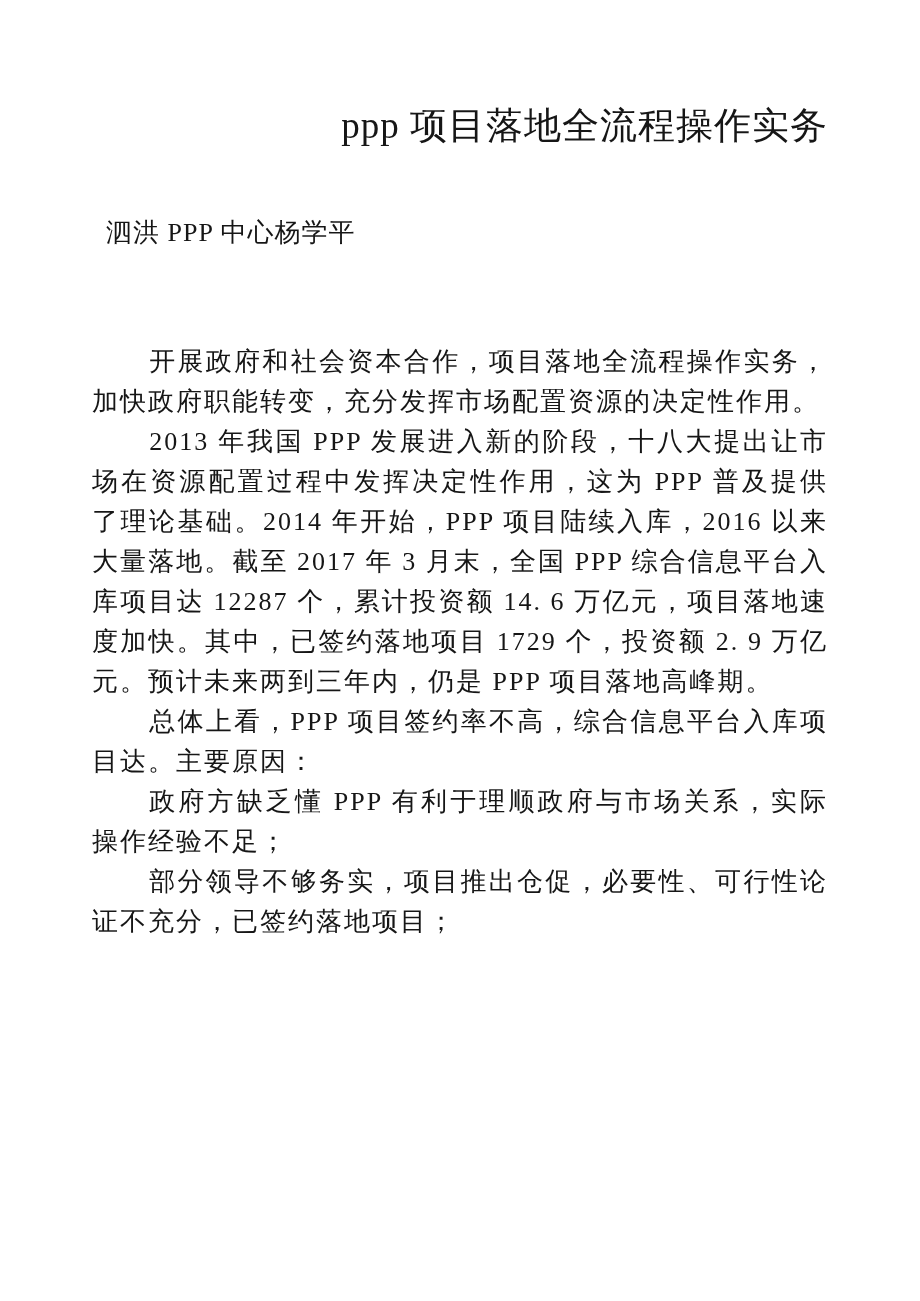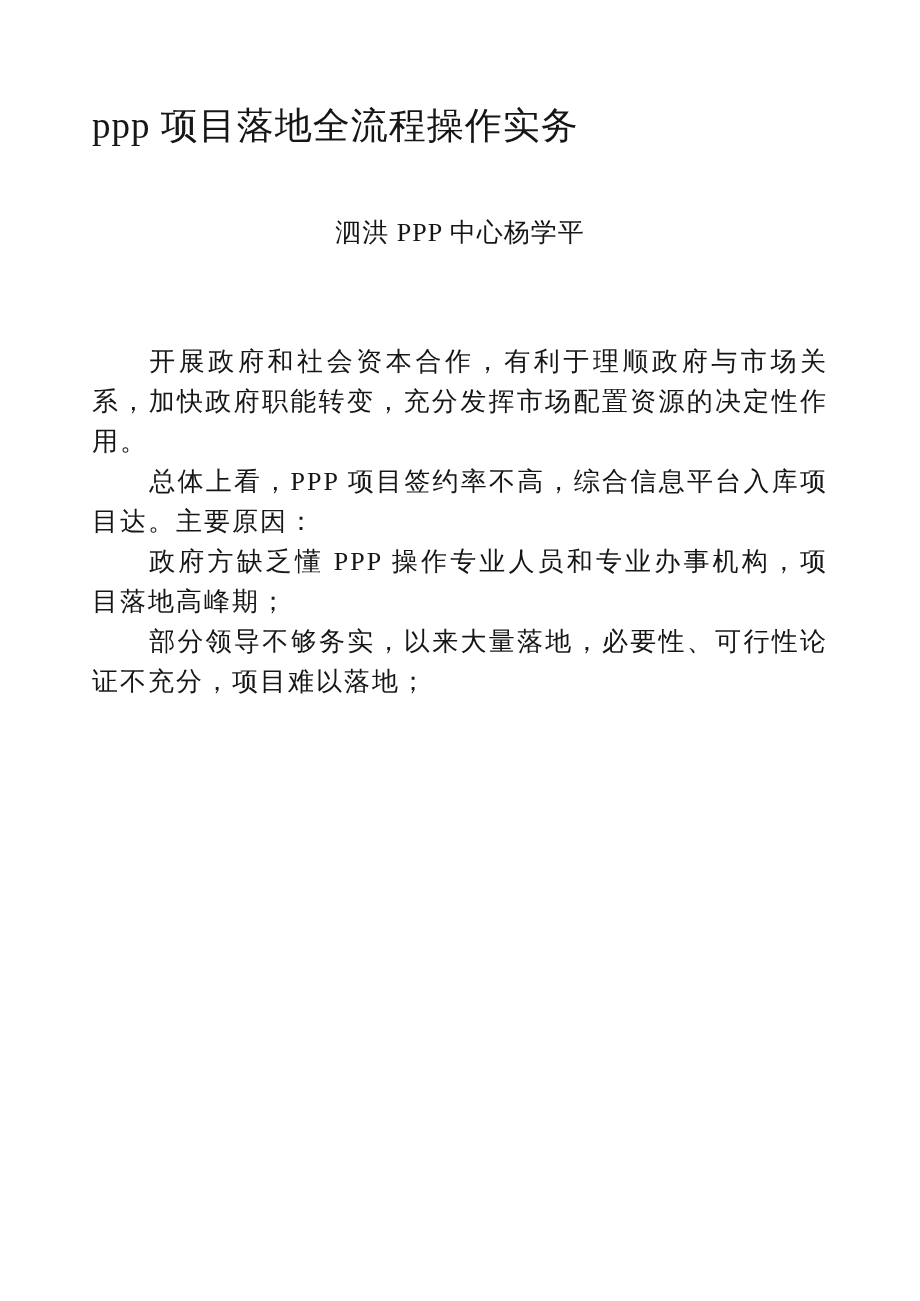--- a/index.html
+++ b/index.html
@@ -17,31 +17,31 @@
   .page {
     width: 920px;
     height: 1301px;
     background: #ffffff;
     box-sizing: border-box;
     padding: 0 92px;
   }
   .doc-title {
     margin: 0;
     padding-top: 102px;
-    text-align: left;
+    text-align: right;
     font-size: 37px;
     font-weight: 400;
     line-height: 48px;
     letter-spacing: 1px;
     white-space: nowrap;
   }
   .doc-author {
-    margin: 4px;
+    margin: 14px;
     margin-top: 66px;
-    text-align: center;
+    text-align: left;
     font-size: 26px;
     font-weight: 400;
     line-height: 34px;
     letter-spacing: 1px;
     white-space: nowrap;
   }
   .doc-content {
     margin-top: 92px;
     font-size: 26px;
     line-height: 40px;
@@ -58,19 +58,20 @@
 </head>
 <body>
 
 <div class="page">
 
   <h1 class="doc-title">ppp 项目落地全流程操作实务</h1>
 
   <div class="doc-author">泗洪 PPP 中心杨学平</div>
 
   <div class="doc-content">
-    <p>开展政府和社会资本合作，有利于理顺政府与市场关系，加快政府职能转变，充分发挥市场配置资源的决定性作用。</p>
+    <p>开展政府和社会资本合作，项目落地全流程操作实务，加快政府职能转变，充分发挥市场配置资源的决定性作用。</p>
+    <p>2013 年我国 PPP 发展进入新的阶段，十八大提出让市场在资源配置过程中发挥决定性作用，这为 PPP 普及提供了理论基础。2014 年开始，PPP 项目陆续入库，2016 以来大量落地。截至 2017 年 3 月末，全国 PPP 综合信息平台入库项目达 12287 个，累计投资额 14. 6 万亿元，项目落地速度加快。其中，已签约落地项目 1729 个，投资额 2. 9 万亿元。预计未来两到三年内，仍是 PPP 项目落地高峰期。</p>
     <p>总体上看，PPP 项目签约率不高，综合信息平台入库项目达。主要原因：</p>
-    <p>政府方缺乏懂 PPP 操作专业人员和专业办事机构，项目落地高峰期；</p>
-    <p>部分领导不够务实，以来大量落地，必要性、可行性论证不充分，项目难以落地；</p>
+    <p>政府方缺乏懂 PPP 有利于理顺政府与市场关系，实际操作经验不足；</p>
+    <p>部分领导不够务实，项目推出仓促，必要性、可行性论证不充分，已签约落地项目；</p>
   </div>
 
 </div>
 
 </body></html>

